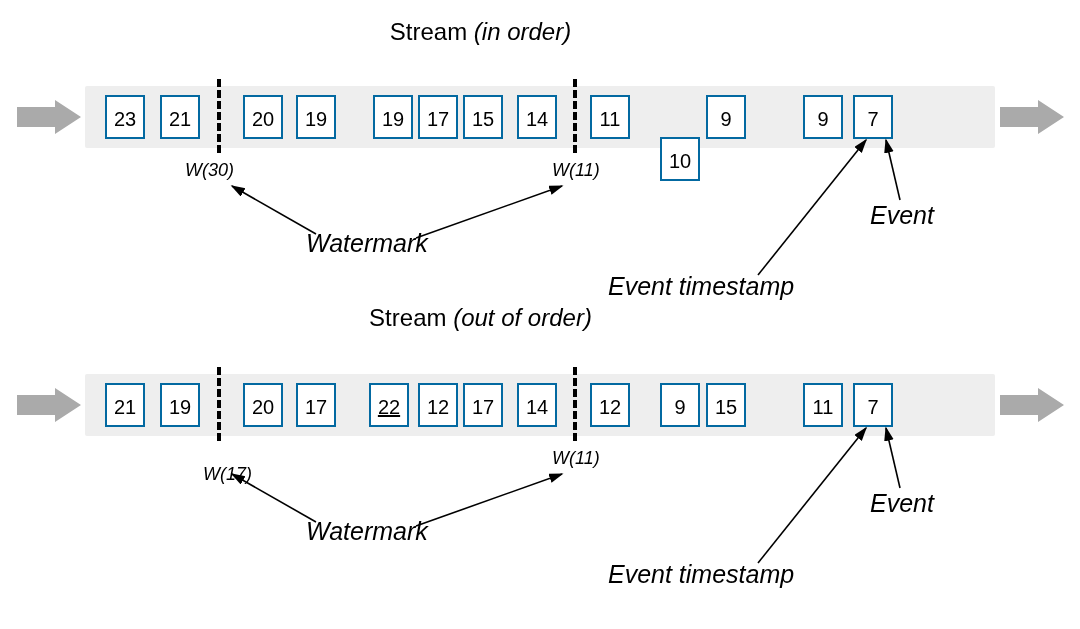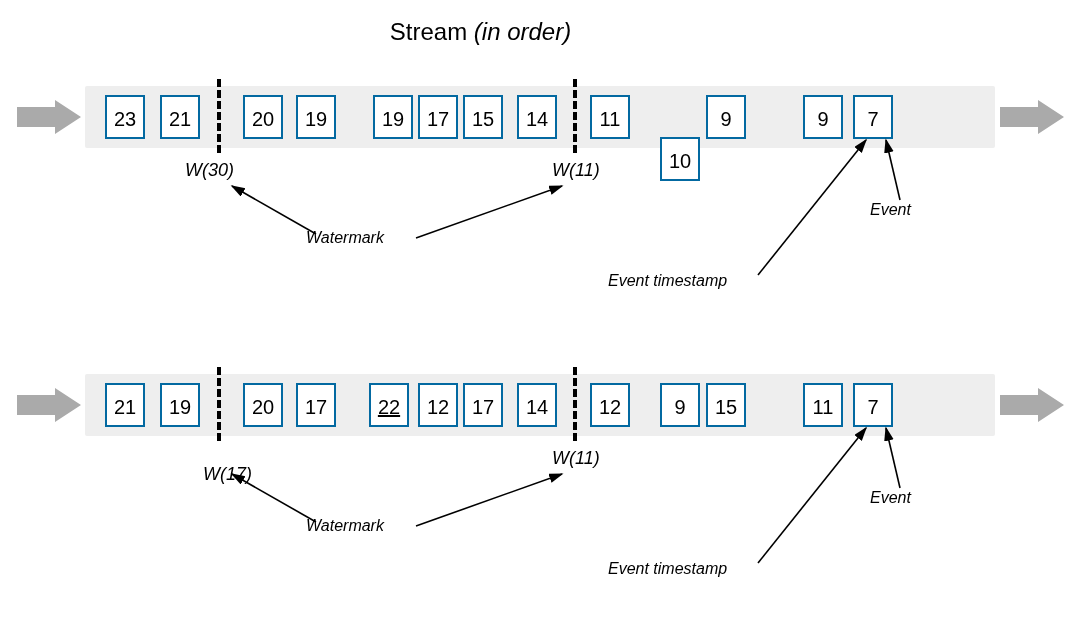--- a/index.html
+++ b/index.html
@@ -61,21 +61,21 @@
 
   .arrow-flow {
     position: absolute;
     width: 64px;
     height: 34px;
   }
   .arrow-flow svg { display: block; }
 
   .ann-label {
     position: absolute;
-    font-size: 16px;
+    font-size: 25px;
     font-style: italic;
   }
 
   .callout-line {
     position: absolute;
     pointer-events: none;
   }
 </style>
 </head>
 <body>
@@ -131,20 +131,23 @@
 
     <line x1="316" y1="234" x2="232" y2="186" stroke="#000" stroke-width="1.6" marker-end="url(#ah1)"></line>
 
     <line x1="416" y1="238" x2="562" y2="186" stroke="#000" stroke-width="1.6" marker-end="url(#ah1)"></line>
 
     <line x1="900" y1="200" x2="886" y2="140" stroke="#000" stroke-width="1.6" marker-end="url(#ah1)"></line>
 
     <line x1="758" y1="275" x2="866" y2="140" stroke="#000" stroke-width="1.6" marker-end="url(#ah1)"></line>
   </svg>
 
+  <div class="title" style="top:304px;">
+    <span class="regular">Stream </span><span class="italic">(out of order)</span>
+  </div>
 
   <div class="arrow-flow" style="left:17px; top:388px;">
     <svg width="64" height="34" viewBox="0 0 64 34">
         <polygon points="0,7 38,7 38,0 64,17 38,34 38,27 0,27" fill="#aaaaaa"></polygon>
       </svg>
   </div>
   <div class="arrow-flow" style="left:1000px; top:388px;">
     <svg width="64" height="34" viewBox="0 0 64 34">
         <polygon points="0,7 38,7 38,0 64,17 38,34 38,27 0,27" fill="#aaaaaa"></polygon>
       </svg>

